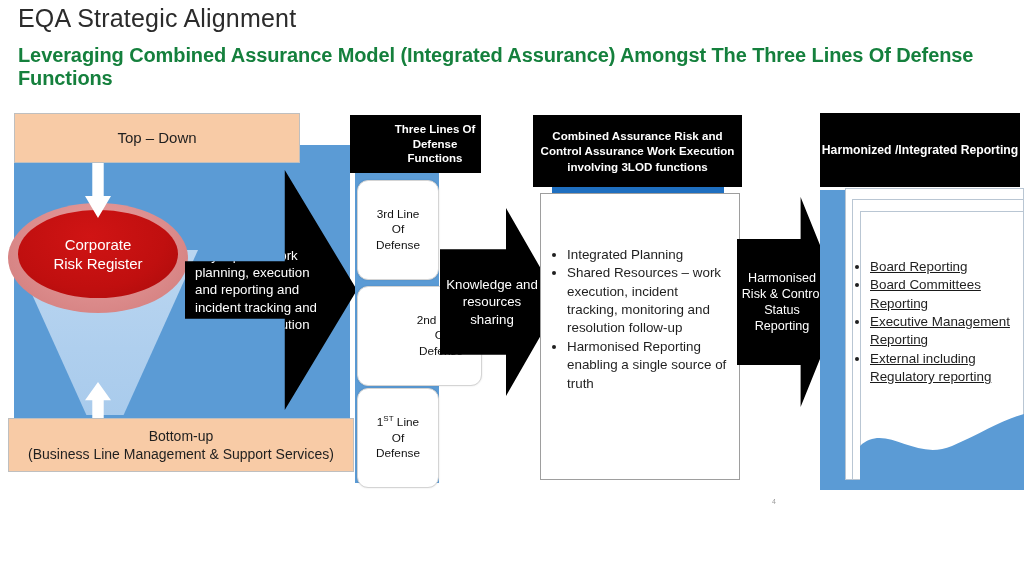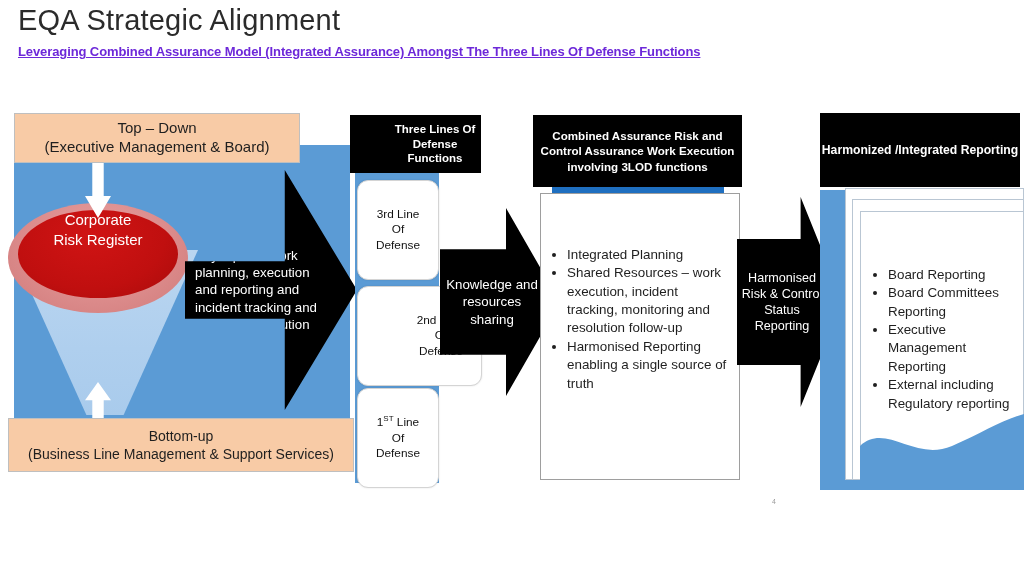--- a/index.html
+++ b/index.html
@@ -1,42 +1,42 @@
 <!DOCTYPE html>
 <html><head>
 <meta charset="utf-8">
 <style>
   html,body{margin:0;padding:0;background:#ffffff;}
   body{width:1024px;height:576px;position:relative;overflow:hidden;
        font-family:"Liberation Sans","DejaVu Sans",sans-serif;color:#1a1a1a;}
   .abs{position:absolute;}
 
   
-  #title{left:18px;top:4px;font-size:29px;font-weight:400;color:#2b2b2b;letter-spacing:.2px;}
-  #subtitle{left:18px;top:44px;font-size:13px;font-weight:700;color:#6d28d9;letter-spacing:-.1px;text-decoration:underline;}
+  #title{left:18px;top:4px;font-size:25px;font-weight:400;color:#2b2b2b;letter-spacing:.2px;}
+  #subtitle{left:18px;top:44px;font-size:20px;font-weight:700;color:#15803d;letter-spacing:-.1px;}
 
   
   #leftBlue{left:14px;top:145px;width:336px;height:280px;background:#5B9BD5;}
   #topBand{left:14px;top:113px;width:286px;height:50px;background:#F8CBA6;
            border:1px solid #BFBFBF;box-sizing:border-box;display:flex;flex-direction:column;
            align-items:center;justify-content:center;line-height:1.25;font-size:15px;color:#1f1f1f;}
   #bottomBand{left:8px;top:418px;width:346px;height:54px;background:#F8CBA6;
            border:1px solid #BFBFBF;box-sizing:border-box;display:flex;flex-direction:column;
            align-items:center;justify-content:center;line-height:1.3;font-size:14px;color:#1f1f1f;}
 
   
   #cone{left:12px;top:250px;width:186px;height:165px;
         background:linear-gradient(180deg,#BBD6F0 0%,#AFCFEE 60%,#A9CBEC 100%);
         clip-path:polygon(0% 0%,100% 0%,60% 100%,40% 100%);}
   
   #ellipseOuter{left:8px;top:203px;width:180px;height:110px;border-radius:50%;
         background:radial-gradient(ellipse at 50% 35%,#E8A0A0 0%,#DC8C8C 55%,#D07A7A 100%);}
   #ellipseInner{left:18px;top:210px;width:160px;height:88px;border-radius:50%;
         background:radial-gradient(ellipse at 45% 30%,#D01414 0%,#C00F0F 60%,#A80B0B 100%);
-        display:flex;flex-direction:column;align-items:center;justify-content:flex-start;
+        display:flex;flex-direction:column;align-items:center;justify-content:center;
         color:#ffffff;font-size:15px;line-height:1.3;text-align:center;}
   #arrowDown{left:85px;top:160px;width:26px;height:58px;
         clip-path:polygon(28% 0%,72% 0%,72% 62%,100% 62%,50% 100%,0% 62%,28% 62%);
         background:#fff;filter:drop-shadow(0 0 .6px #8f8f8f);}
   #arrowUp{left:85px;top:382px;width:26px;height:48px;
         clip-path:polygon(50% 0%,100% 38%,72% 38%,72% 100%,28% 100%,28% 38%,0% 38%);
         background:#fff;filter:drop-shadow(0 0 .6px #8f8f8f);}
 
   
   .chev{background:#000000;color:#ffffff;display:flex;align-items:center;}
@@ -82,21 +82,21 @@
   #rpHead{left:820px;top:113px;width:200px;height:74px;background:#000;color:#fff;
           display:flex;align-items:center;justify-content:center;text-align:center;
           font-size:12.2px;font-weight:700;line-height:1.35;}
   #rpBlue{left:820px;top:190px;width:204px;height:300px;background:#5B9BD5;}
   .card{background:#fff;border:1px solid #b9c6d3;box-sizing:border-box;}
   #card1{left:845px;top:188px;width:179px;height:292px;}
   #card2{left:852px;top:199px;width:172px;height:281px;}
   #card3{left:860px;top:211px;width:164px;height:269px;}
   #rpWave{left:860px;top:400px;width:164px;height:80px;overflow:hidden;}
   #rpList{left:852px;top:258px;width:172px;}
-  #rpList ul{margin:8px;padding-left:28px;}
+  #rpList ul{margin:0;padding-left:18px;text-decoration:underline;}
   #rpList li{font-size:13.4px;line-height:1.37;color:#1f1f1f;}
 
   #slideNum{left:772px;top:498px;font-size:7px;color:#9a9a9a;}
 </style>
 </head>
 <body>
 
 <div class="abs" id="title">EQA Strategic Alignment</div>
 <div class="abs" id="subtitle">Leveraging Combined Assurance Model (Integrated Assurance) Amongst  The Three Lines Of Defense Functions</div>
 
@@ -107,21 +107,20 @@
 <div class="abs" id="ellipseInner">
   <span>Corporate</span>
   <span>Risk Register</span>
 </div>
 
 <div class="abs" id="arrowDown"></div>
 <div class="abs" id="arrowUp"></div>
 
 <div class="abs" id="topBand">
   <span>Top – Down</span>
-  <span>(Executive  Management  &amp; Board)</span>
 </div>
 <div class="abs" id="bottomBand">
   <span>Bottom-up</span>
   <span>(Business  Line Management  &amp; Support Services)</span>
 </div>
 
 <div class="abs chev" id="chev1">
   <div class="txt">Key Input to work planning, execution and reporting and incident tracking and follow-up resolution</div>
 </div>
 

